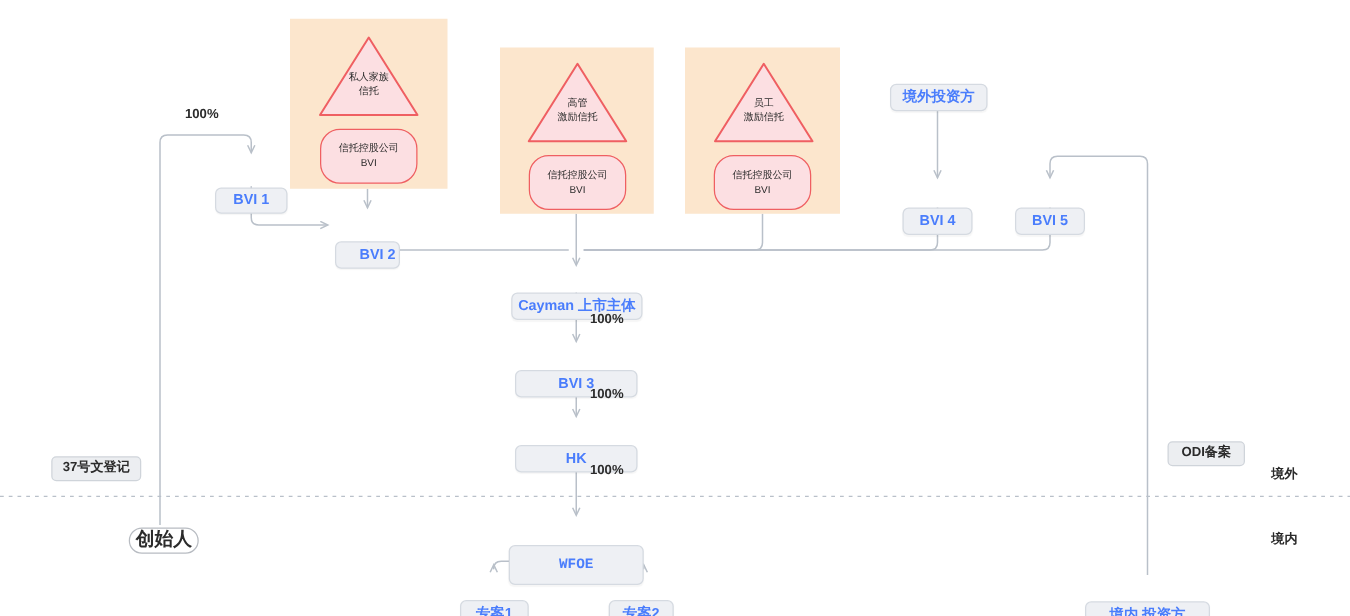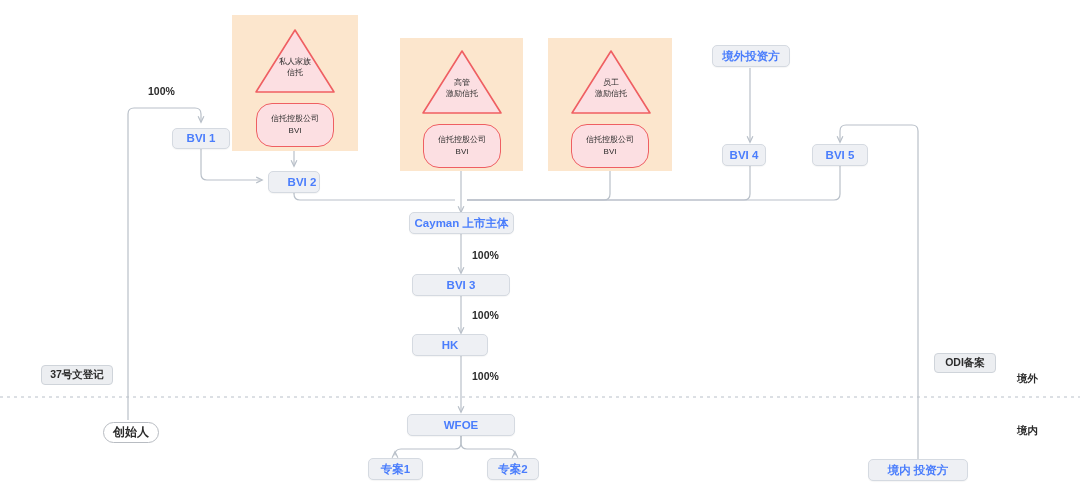--- a/index.html
+++ b/index.html
@@ -33,38 +33,39 @@
   }
   
   .nb {
     background: #eef0f4;
     border: 1px solid #d5dae1;
     border-radius: 5px;
     color: #4a7dfc;
     font-weight: bold;
     font-size: 11.5px;
     box-shadow: 0 1px 1px rgba(0,0,0,0.04);
+    margin-top: 22px;
   }
   
   .ntag {
     background: #eceef1;
     border: 1px solid #cfd4da;
     border-radius: 4px;
     color: #2b2b2b;
     font-weight: bold;
     font-size: 10.5px;
   }
   
   .npill {
     background: #ffffff;
     border: 1px solid #b8bcc2;
     border-radius: 999px;
     color: #2b2b2b;
     font-weight: bold;
-    font-size: 12px;
+    font-size: 15px;
   }
   
   .grp {
     position: absolute;
     background: #fce6cd;
     border: none;
   }
   
   .tri {
     position: absolute;
@@ -213,31 +214,31 @@
   </div>
 
   <div class="node nb" style="left:172px; top:128px; width:58px; height:21px;">BVI 1</div>
 
   <div class="node nb" style="left:268px; top:171px; width:52px; height:22px;padding-left:16px;">BVI 2</div>
 
   <div class="node nb" style="left:409px; top:212px; width:105px; height:22px;">Cayman 上市主体</div>
 
   <div class="node nb" style="left:412px; top:274px; width:98px; height:22px;text-align:center;">BVI 3</div>
 
-  <div class="node nb" style="left:412px; top:334px; width:76px; height:22px;">HK</div>
-
-  <div class="node nb" style="left:407px; top:414px; width:108px; height:22px;">WFOE</div>
+  <div class="node nb" style="left:412px; top:334px; width:98px; height:22px;">HK</div>
+
+  <div class="node nb" style="left:407px; top:414px; width:108px; height:32px;font-family:Liberation Mono, monospace;">WFOE</div>
 
   <div class="node nb" style="left:368px; top:458px; width:55px; height:22px;">专案1</div>
 
   <div class="node nb" style="left:487px; top:458px; width:52px; height:22px;">专案2</div>
 
   <div class="node nb" style="left:712px; top:45px; width:78px; height:22px;">境外投资方</div>
 
-  <div class="node nb" style="left:722px; top:144px; width:44px; height:22px;">BVI 4</div>
+  <div class="node nb" style="left:722px; top:144px; width:56px; height:22px;">BVI 4</div>
 
   <div class="node nb" style="left:812px; top:144px; width:56px; height:22px;">BVI 5</div>
 
   <div class="node nb" style="left:868px; top:459px; width:100px; height:22px;">境内 投资方</div>
 
   <div class="node npill" style="left:103px; top:422px; width:56px; height:21px;">创始人</div>
 
   <div class="node ntag" style="left:41px; top:365px; width:72px; height:20px;">37号文登记</div>
 
   <div class="node ntag" style="left:934px; top:353px; width:62px; height:20px;">ODI备案</div>

